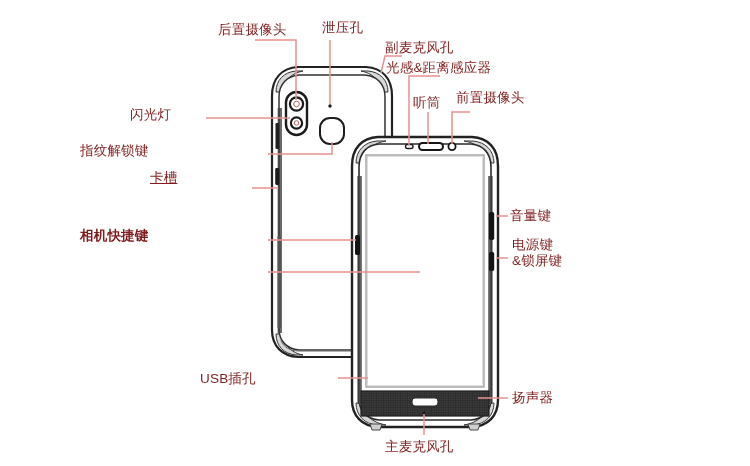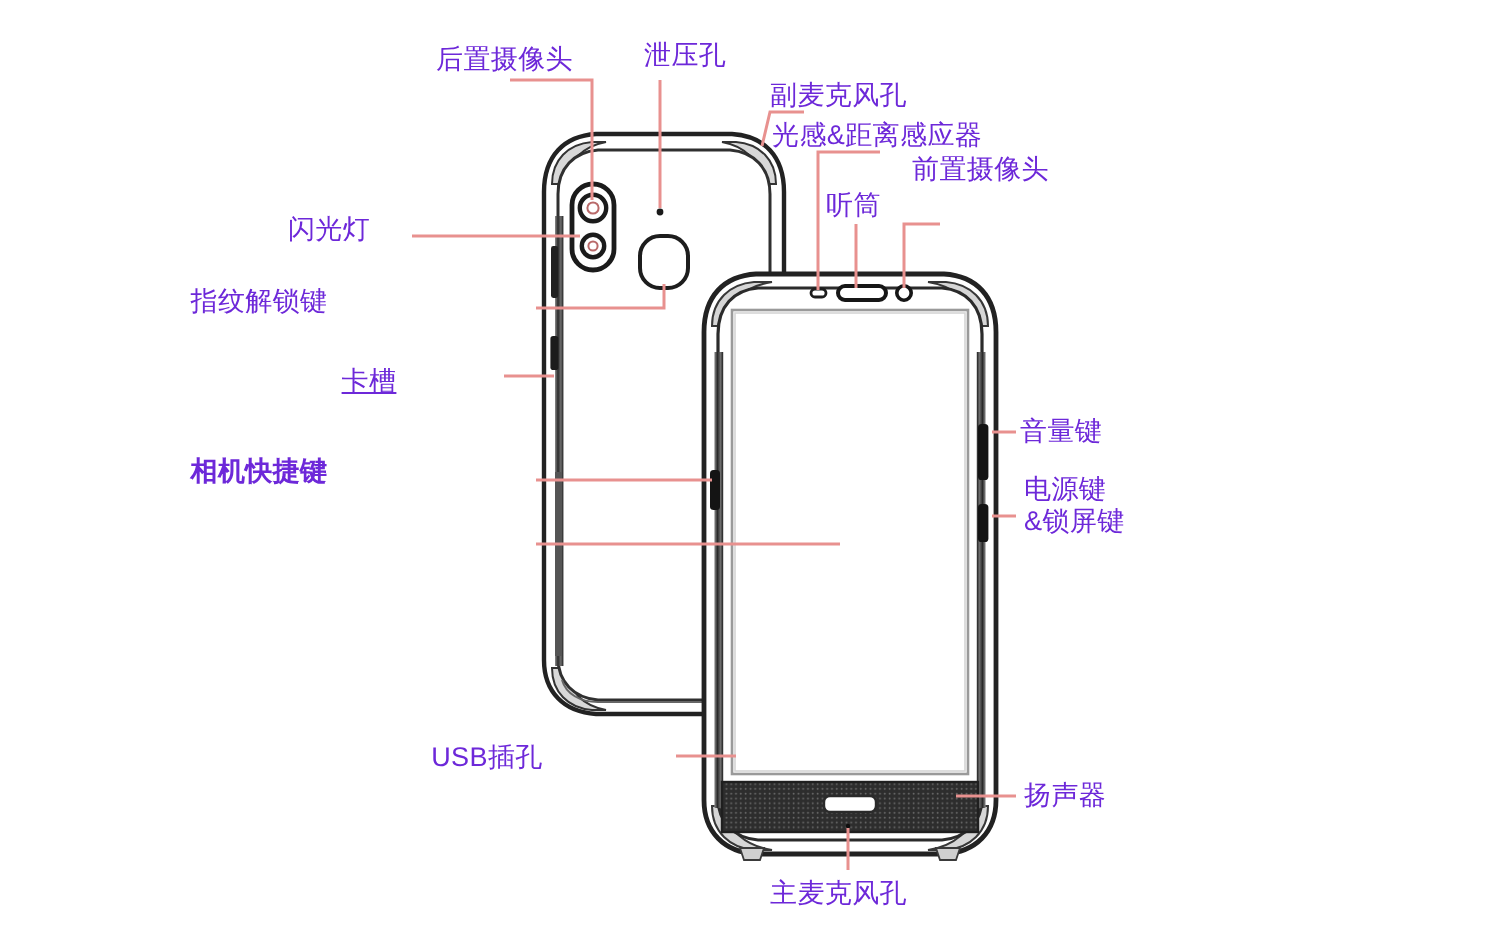--- a/index.html
+++ b/index.html
@@ -14,25 +14,25 @@
     position: relative;
     width: 750px;
     height: 466px;
     background: #ffffff;
     overflow: hidden;
   }
   .lbl {
     position: absolute;
     font-size: 13.5px;
     line-height: 16px;
-    color: #6d28d9;
+    color: #7f1d1d;
     white-space: pre;
     letter-spacing: 0.2px;
   }
-  .lbl.r { text-align: center; }
+  .lbl.r { text-align: left; }
   svg.lines, svg.art {
     position: absolute;
     left: 0;
     top: 0;
     width: 750px;
     height: 466px;
   }
   svg.lines { pointer-events: none; }
 </style>
 </head>
@@ -204,24 +204,24 @@
 
       <path d="M424 414 L424 435"></path>
     </g>
   </svg>
 
   <div class="lbl" style="left:218px; top:22px;">后置摄像头</div>
   <div class="lbl" style="left:322px; top:20px;">泄压孔</div>
   <div class="lbl" style="left:385px; top:40px;">副麦克风孔</div>
   <div class="lbl" style="left:386px; top:60px;">光感&amp;距离感应器</div>
   <div class="lbl" style="left:413px; top:95px;">听筒</div>
-  <div class="lbl" style="left:456px; top:77px;">前置摄像头</div>
+  <div class="lbl" style="left:456px; top:90px;">前置摄像头</div>
   <div class="lbl r" style="left:130px; top:107px; width:69px;">闪光灯</div>
   <div class="lbl r" style="left:80px;  top:143px; width:99px;">指纹解锁键</div>
-  <div class="lbl r" style="left:150px; top:183px; width:69px;text-decoration:underline;">卡槽</div>
+  <div class="lbl r" style="left:150px; top:170px; width:69px;text-decoration:underline;">卡槽</div>
   <div class="lbl r" style="left:80px;  top:228px; width:99px;font-weight:bold;">相机快捷键</div>
   <div class="lbl" style="left:510px; top:208px;">音量键</div>
   <div class="lbl" style="left:512px; top:237px;">电源键
 &amp;锁屏键</div>
   <div class="lbl r" style="left:200px; top:371px; width:87px;">USB插孔</div>
   <div class="lbl" style="left:512px; top:390px;">扬声器</div>
   <div class="lbl" style="left:385px; top:439px;">主麦克风孔</div>
 
 </div>
 

